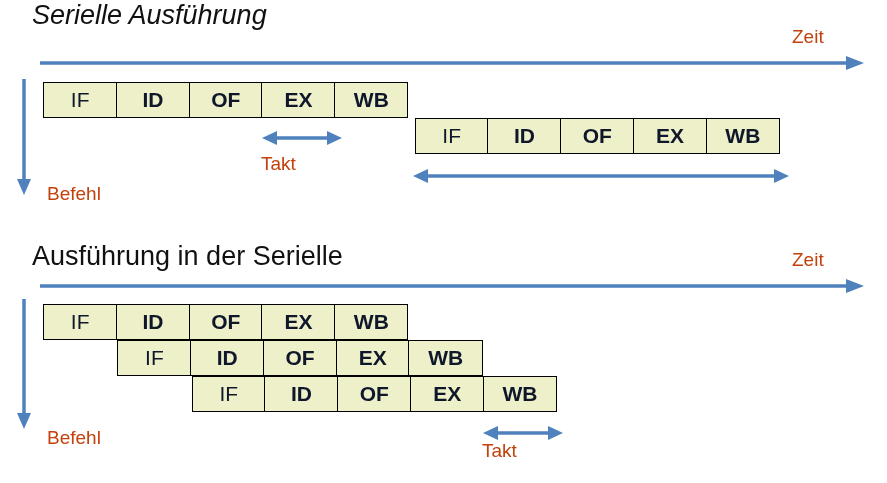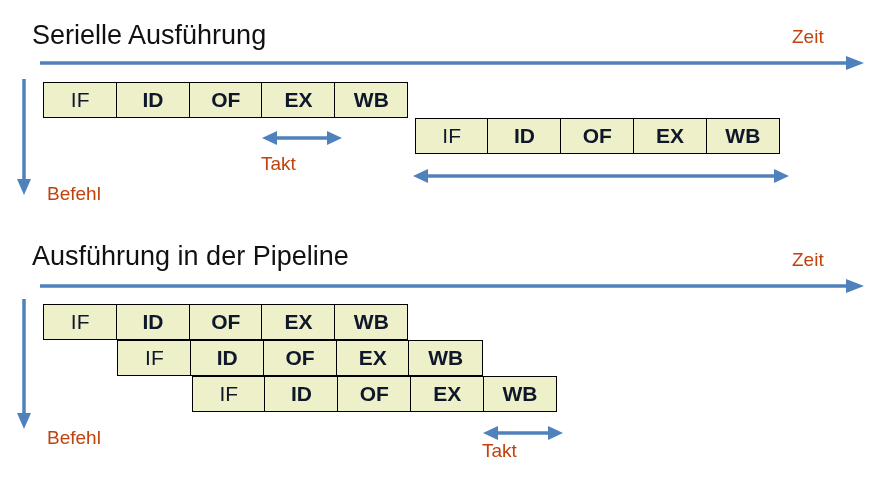--- a/index.html
+++ b/index.html
@@ -23,21 +23,21 @@
   svg.arrow line { stroke: var(--accent); stroke-width: 3.5; }
   svg.arrow polygon { fill: var(--accent); }
 </style>
 </head>
 <body>
 
 <div class="canvas">
 
   <div class="sect">
 
-    <div class="title" style="left:32px; top:20px;">Serielle Ausführung</div>
+    <div class="title" style="left:32px; top:0;font-style:italic;">Serielle Ausführung</div>
 
     <div class="small-label" style="left:792px; top:26px;">Zeit</div>
 
     <svg class="arrow" style="left:38px; top:53px;" width="830" height="20" viewBox="0 0 830 20">
       <line x1="2" y1="10" x2="810" y2="10"></line>
       <polygon points="808,3 808,17 826,10"></polygon>
     </svg>
 
     <svg class="arrow" style="left:13px; top:79px;" width="22" height="118" viewBox="0 0 22 118">
       <line x1="11" y1="0" x2="11" y2="102"></line>
@@ -71,21 +71,21 @@
 
     <svg class="arrow" style="left:412px; top:167px;" width="378" height="18" viewBox="0 0 378 18">
       <line x1="13" y1="9" x2="365" y2="9"></line>
       <polygon points="16,2 16,16 1,9"></polygon>
       <polygon points="362,2 362,16 377,9"></polygon>
     </svg>
   </div>
 
   <div class="sect">
 
-    <div class="title" style="left:32px; top:241px;">Ausführung in der Pipeline</div>
+    <div class="title" style="left:32px; top:241px;">Ausführung in der Serielle</div>
 
     <div class="small-label" style="left:792px; top:249px;">Zeit</div>
 
     <svg class="arrow" style="left:38px; top:276px;" width="830" height="20" viewBox="0 0 830 20">
       <line x1="2" y1="10" x2="810" y2="10"></line>
       <polygon points="808,3 808,17 826,10"></polygon>
     </svg>
 
     <svg class="arrow" style="left:13px; top:299px;" width="22" height="132" viewBox="0 0 22 132">
       <line x1="11" y1="0" x2="11" y2="116"></line>

